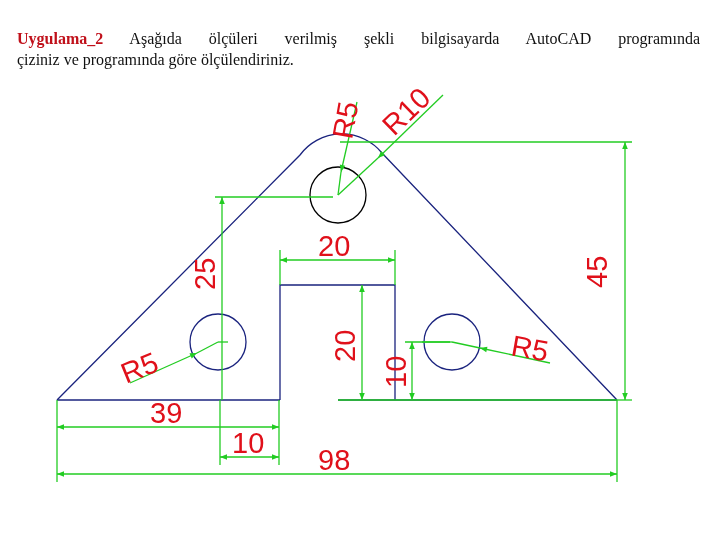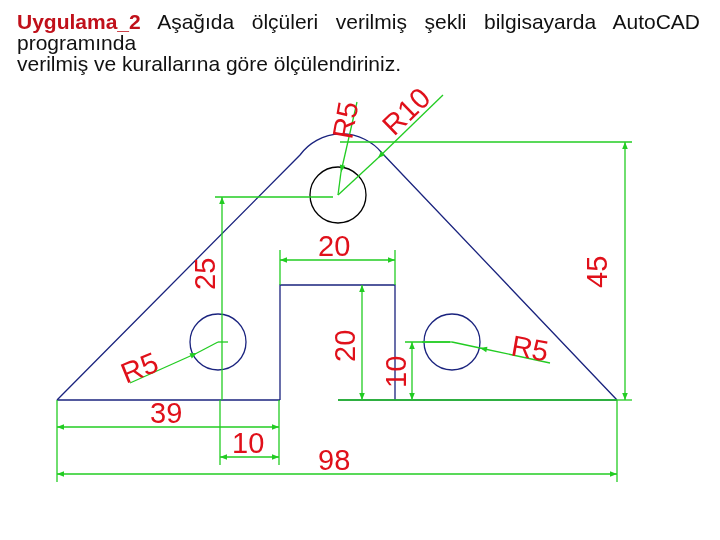--- a/index.html
+++ b/index.html
@@ -1,28 +1,28 @@
 <!DOCTYPE html>
 <html><head>
 <meta charset="utf-8">
 <style>
   html,body{margin:0;padding:0;background:#fff;}
   body{width:720px;height:540px;position:relative;overflow:hidden;}
-  .hdr{position:absolute;left:17px;top:11px;width:683px;font-family:Liberation Sans, sans-serif;font-size:21px;line-height:21px;color:#111;text-align:justify;}
+  .hdr{position:absolute;left:17px;top:28px;width:683px;font-family:Liberation Serif, serif;font-size:16px;line-height:21px;color:#111;text-align:justify;}
   .hdr .l1{display:block;text-align:justify;text-align-last:justify;}
   .hdr .red{color:#c0101a;font-weight:bold;}
   svg{position:absolute;left:0;top:0;}
   .dimtxt{font-family:"Liberation Sans","DejaVu Sans",sans-serif;font-size:29px;fill:#e0101a;}
 </style>
 </head>
 <body>
 
 <div class="hdr">
   <span class="l1"><span class="red">Uygulama_2</span> <span>Aşağıda ölçüleri verilmiş şekli bilgisayarda AutoCAD programında</span></span>
-  <span>verilmiş ve kurallarına göre ölçülendiriniz.</span>
+  <span>çiziniz ve programında göre ölçülendiriniz.</span>
 </div>
 
 <svg width="720" height="540" viewBox="0 0 720 540">
   <defs>
     <marker id="arr" viewBox="0 0 10 10" refX="10" refY="5" markerWidth="9" markerHeight="7" orient="auto-start-reverse" markerUnits="userSpaceOnUse">
       <path d="M0,1 L10,5 L0,9 z" fill="#22cc22"></path>
     </marker>
   </defs>
 
   <g stroke="#1a237e" stroke-width="1.3" fill="none">

